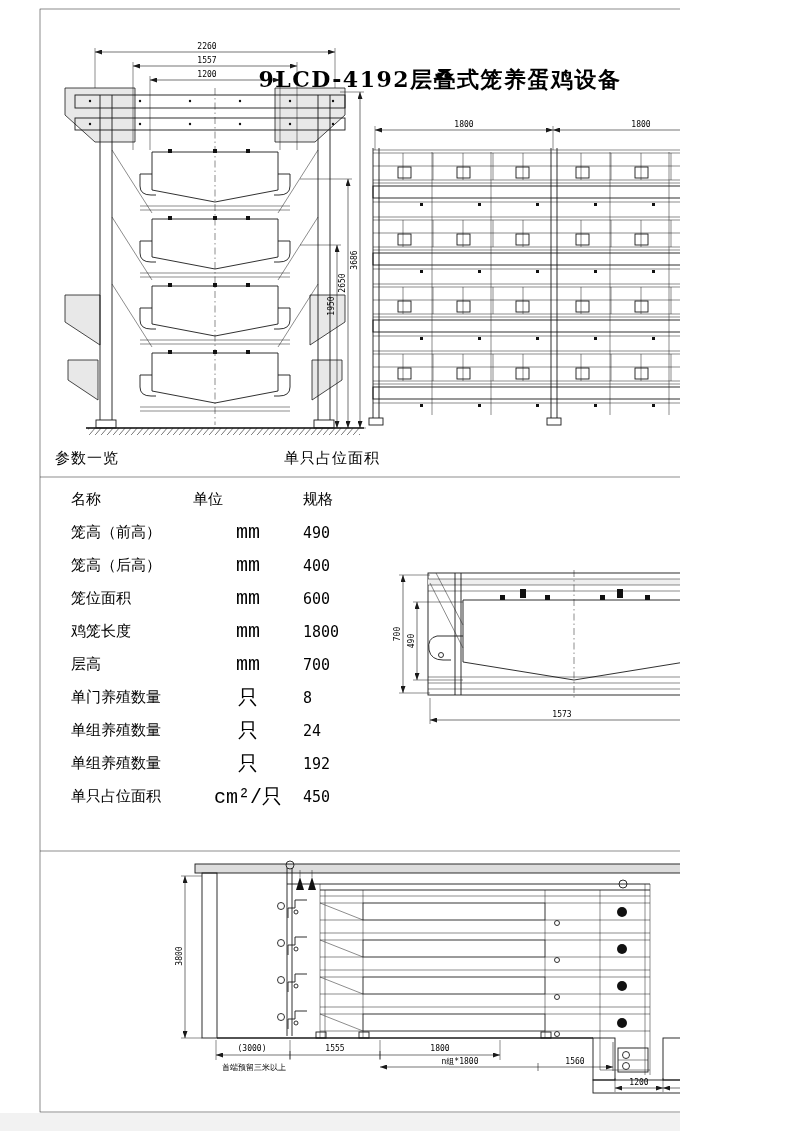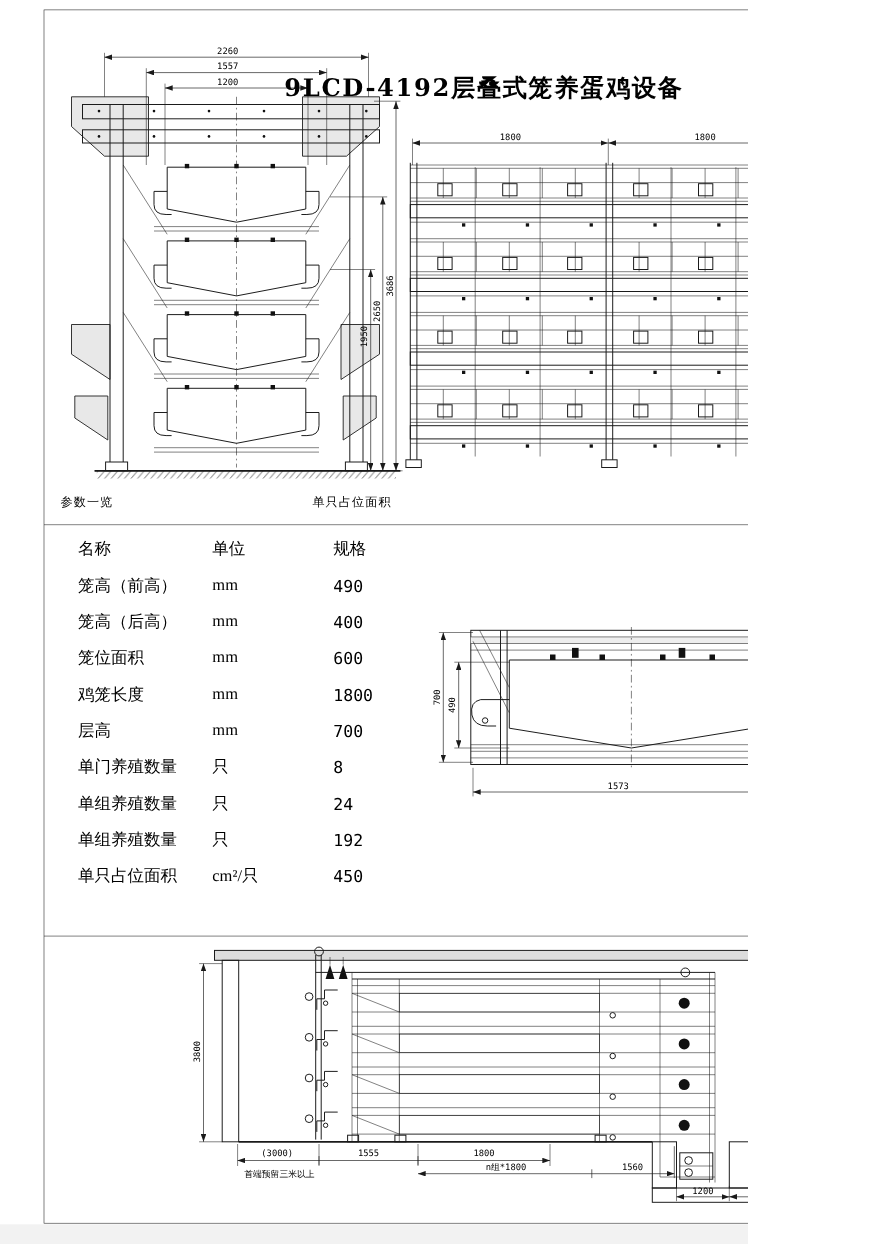--- a/index.html
+++ b/index.html
@@ -1,25 +1,25 @@
 <!DOCTYPE html>
 <html><head>
 <meta charset="utf-8">
 <style>
   html,body{margin:0;padding:0;background:#fff;}
   .page{position:relative;width:680px;height:1131px;background:#fff;overflow:hidden;
         font-family:"DejaVu Serif",serif;color:#000;}
   .title{position:absolute;left:120px;top:24px;width:640px;text-align:center;
          font-size:22px;font-weight:600;letter-spacing:1.5px;margin-top:41px;}
-  .sec-label{position:absolute;font-size:11px;letter-spacing:1px;}
+  .sec-label{position:absolute;font-size:15px;letter-spacing:1px;}
   .lbl-params{left:55px;top:449px;}
   .lbl-door{left:284px;top:449px;}
   .ptable{position:absolute;left:55px;top:483px;width:330px;font-size:15px;margin-left:16px;}
   .prow{display:grid;grid-template-columns:122px 110px 1fr;height:33px;align-items:center;}
-  .prow .u{font-family:Liberation Serif, serif;font-size:15px;}
+  .prow .u{font-family:Liberation Mono, monospace;font-size:20px;text-align:center;}
   .prow .v{font-family:"DejaVu Sans Mono",monospace;font-size:15px;}
   svg{position:absolute;left:0;top:0;}
   .s{stroke:#1a1a1a;fill:none;stroke-width:.9;}
   .s2{stroke:#1a1a1a;fill:none;stroke-width:1.6;}
   .thin{stroke:#1a1a1a;fill:none;stroke-width:.5;}
   .dim{stroke:#1a1a1a;fill:none;stroke-width:.6;}
   .ext{stroke:#1a1a1a;fill:none;stroke-width:.5;}
   .dash{stroke:#1a1a1a;fill:none;stroke-width:.5;stroke-dasharray:7 3 1.5 3;}
   .fillg{fill:#e8e8e8;stroke:#1a1a1a;stroke-width:.8;}
   .slab{fill:#ddd;stroke:#1a1a1a;stroke-width:.9;}

